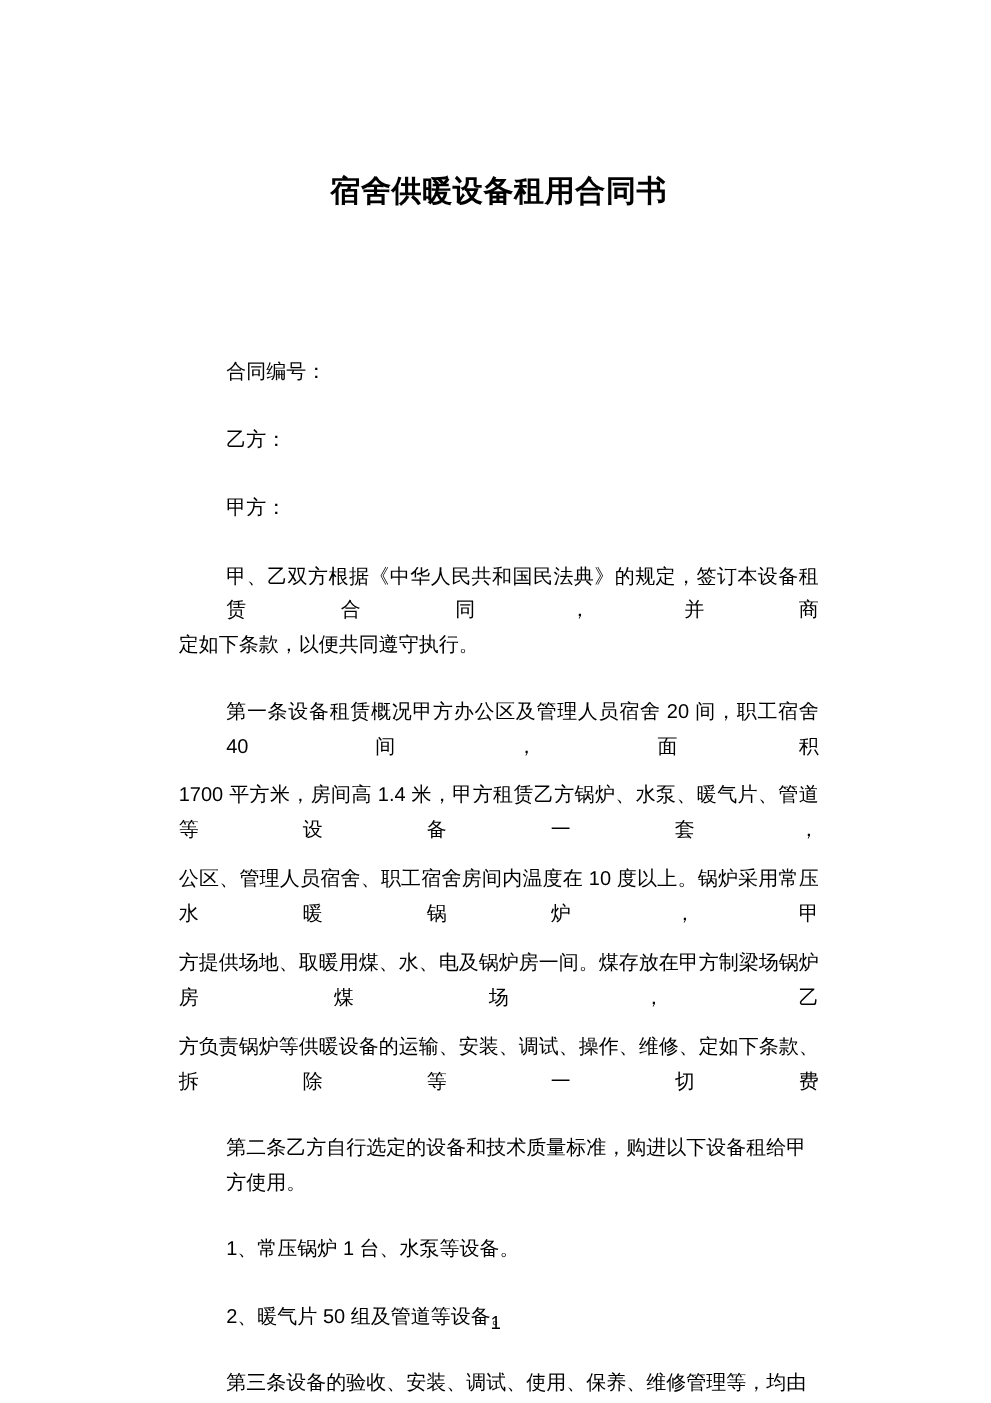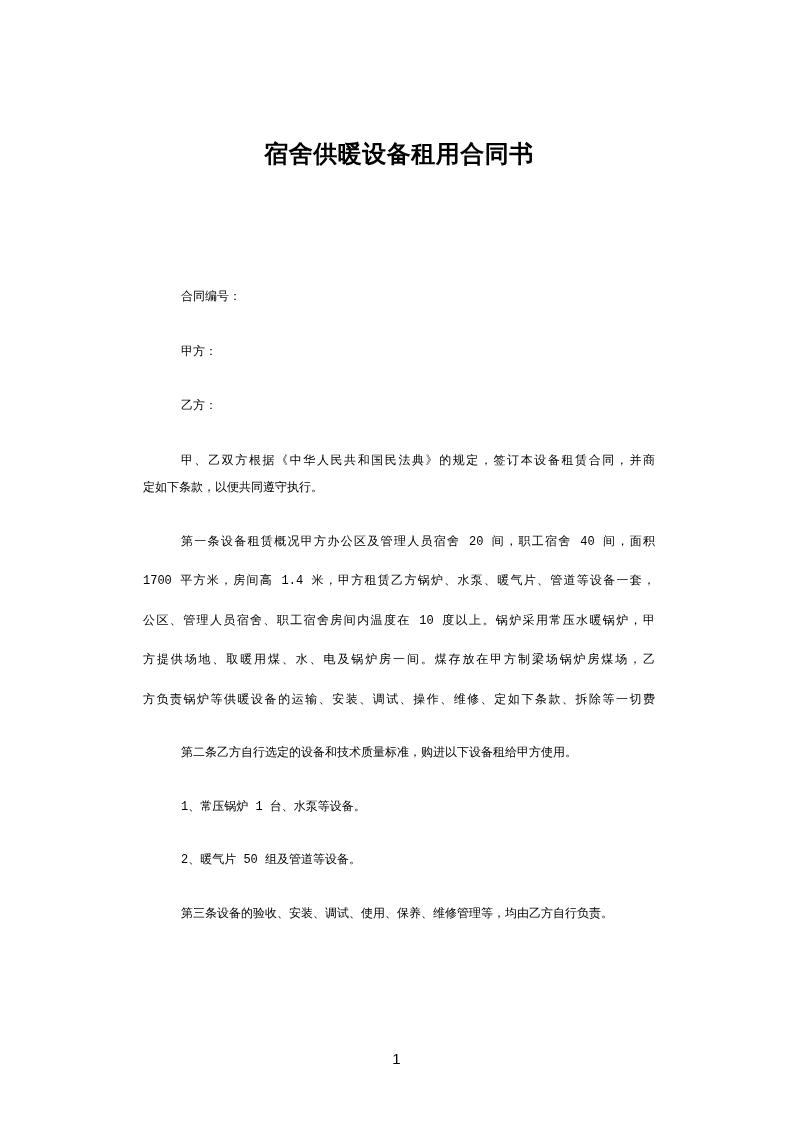--- a/index.html
+++ b/index.html
@@ -27,25 +27,24 @@
   }
   .doc-title {
     margin: 0 0 114px 0;
     text-align: center;
     font-size: 24px;
     font-weight: bold;
     line-height: 32px;
     letter-spacing: 0.5px;
   }
   .para {
-    font-size: 12px;
+    font-size: 16px;
     line-height: 27.5px;
     margin: 0 0 26px 0;
     text-align: justify;
-    font-family: Liberation Mono, monospace;
   }
   .para.field {
     margin-bottom: 27px;
   }
   .line {
     min-height: 27.5px;
   }
   .line.fill {
     text-align: justify;
     text-align-last: justify;
@@ -74,25 +73,25 @@
 <div class="page">
   <div class="content">
 
     <h1 class="doc-title">宿舍供暖设备租用合同书</h1>
 
     <div class="para field">
       <div class="line last indent">合同编号：</div>
     </div>
 
     <div class="para field">
-      <div class="line last indent">甲方：</div>
+      <div class="line last indent">乙方：</div>
     </div>
 
     <div class="para field">
-      <div class="line last indent">乙方：</div>
+      <div class="line last indent">甲方：</div>
     </div>
 
     <div class="para">
       <div class="line fill indent">甲、乙双方根据《中华人民共和国民法典》的规定，签订本设备租赁合同，并商</div>
       <div class="line last">定如下条款，以便共同遵守执行。</div>
     </div>
 
     <div class="para">
       <div class="line fill indent">第一条设备租赁概况甲方办公区及管理人员宿舍 20 间，职工宿舍 40 间，面积</div>
       <div class="line fill">1700 平方米，房间高 1.4 米，甲方租赁乙方锅炉、水泵、暖气片、管道等设备一套，</div>

